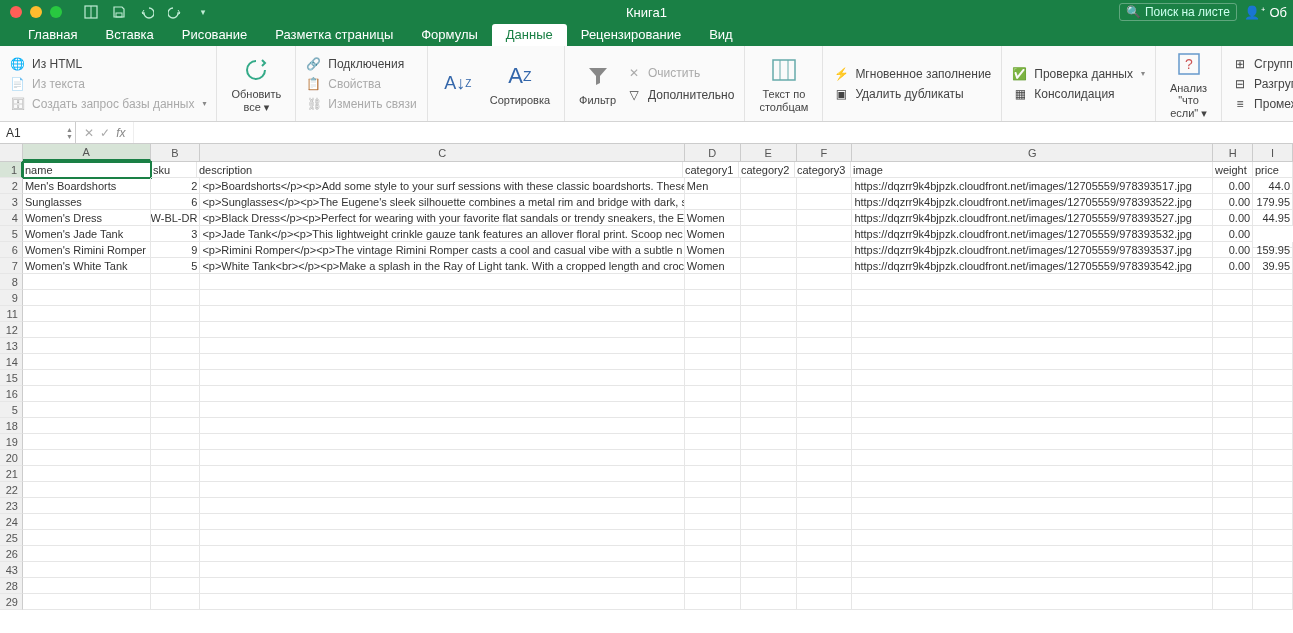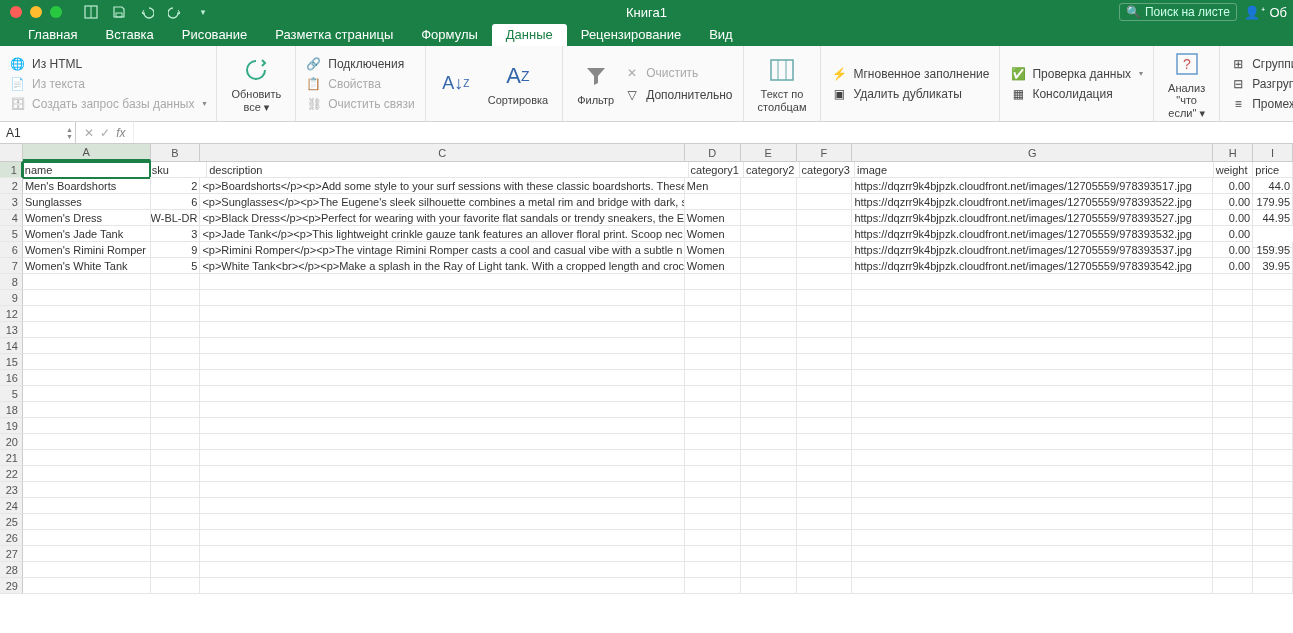--- a/index.html
+++ b/index.html
@@ -186,21 +186,21 @@
     <div class="ritem">
         <span class="icn">🔗</span>
         <span>Подключения</span>
       </div>
     <div class="ritem disabled">
         <span class="icn">📋</span>
         <span>Свойства</span>
       </div>
     <div class="ritem disabled">
         <span class="icn">⛓</span>
-        <span>Очистить связи</span>
+        <span>Изменить связи</span>
       </div>
   </div>
   <div class="rgroup" style="flex-direction:row;align-items:center;gap:8px;">
     <div class="big-btn">
         <span class="icn lg" style="font-size:18px;color:#36a;">A↓<span style="font-size:10px">Z</span></span>
       </div>
     <div class="big-btn">
       <span class="icn lg" style="font-size:22px;color:#36a;">A<span style="font-size:14px;">Z</span></span>
       <span class="lbl">Сортировка</span>
     </div>
@@ -311,21 +311,21 @@
       <div class="colhdr" style="width: 56px;">E</div>
       <div class="colhdr" style="width: 56px;">F</div>
       <div class="colhdr" style="width: 362px;">G</div>
       <div class="colhdr" style="width: 40px;">H</div>
       <div class="colhdr" style="width: 40px;">I</div>
     </div>
   <div id="grid-body">
       <div class="datarow">
         <div class="rowhdr sel">1</div>
         <div class="cell selected" style="width: 128px;">name</div>
-        <div class="cell" style="width: 58px;">sku</div>
+        <div class="cell" style="width: 46px;">sku</div>
         <div class="cell" style="width: 486px;">description</div>
         <div class="cell" style="width: 56px;">category1</div>
         <div class="cell" style="width: 56px;">category2</div>
         <div class="cell" style="width: 56px;">category3</div>
         <div class="cell" style="width: 362px;">image</div>
         <div class="cell" style="width: 40px;">weight</div>
         <div class="cell" style="width: 40px;">price</div>
       </div>
       <div class="datarow">
         <div class="rowhdr">2</div>
@@ -417,20 +417,32 @@
         <div class="cell" style="width: 50px;"></div>
         <div class="cell" style="width: 486px;"></div>
         <div class="cell" style="width: 56px;"></div>
         <div class="cell" style="width: 56px;"></div>
         <div class="cell" style="width: 56px;"></div>
         <div class="cell" style="width: 362px;"></div>
         <div class="cell" style="width: 40px;"></div>
         <div class="cell" style="width: 40px;"></div>
       </div>
       <div class="datarow">
+        <div class="rowhdr">11</div>
+        <div class="cell" style="width: 128px;"></div>
+        <div class="cell" style="width: 50px;"></div>
+        <div class="cell" style="width: 486px;"></div>
+        <div class="cell" style="width: 56px;"></div>
+        <div class="cell" style="width: 56px;"></div>
+        <div class="cell" style="width: 56px;"></div>
+        <div class="cell" style="width: 362px;"></div>
+        <div class="cell" style="width: 40px;"></div>
+        <div class="cell" style="width: 40px;"></div>
+      </div>
+      <div class="datarow">
         <div class="rowhdr">12</div>
         <div class="cell" style="width: 128px;"></div>
         <div class="cell" style="width: 50px;"></div>
         <div class="cell" style="width: 486px;"></div>
         <div class="cell" style="width: 56px;"></div>
         <div class="cell" style="width: 56px;"></div>
         <div class="cell" style="width: 56px;"></div>
         <div class="cell" style="width: 362px;"></div>
         <div class="cell" style="width: 40px;"></div>
         <div class="cell" style="width: 40px;"></div>
@@ -597,21 +609,21 @@
         <div class="cell" style="width: 50px;"></div>
         <div class="cell" style="width: 486px;"></div>
         <div class="cell" style="width: 56px;"></div>
         <div class="cell" style="width: 56px;"></div>
         <div class="cell" style="width: 56px;"></div>
         <div class="cell" style="width: 362px;"></div>
         <div class="cell" style="width: 40px;"></div>
         <div class="cell" style="width: 40px;"></div>
       </div>
       <div class="datarow">
-        <div class="rowhdr">27</div>
+        <div class="rowhdr">43</div>
         <div class="cell" style="width: 128px;"></div>
         <div class="cell" style="width: 50px;"></div>
         <div class="cell" style="width: 486px;"></div>
         <div class="cell" style="width: 56px;"></div>
         <div class="cell" style="width: 56px;"></div>
         <div class="cell" style="width: 56px;"></div>
         <div class="cell" style="width: 362px;"></div>
         <div class="cell" style="width: 40px;"></div>
         <div class="cell" style="width: 40px;"></div>
       </div>

